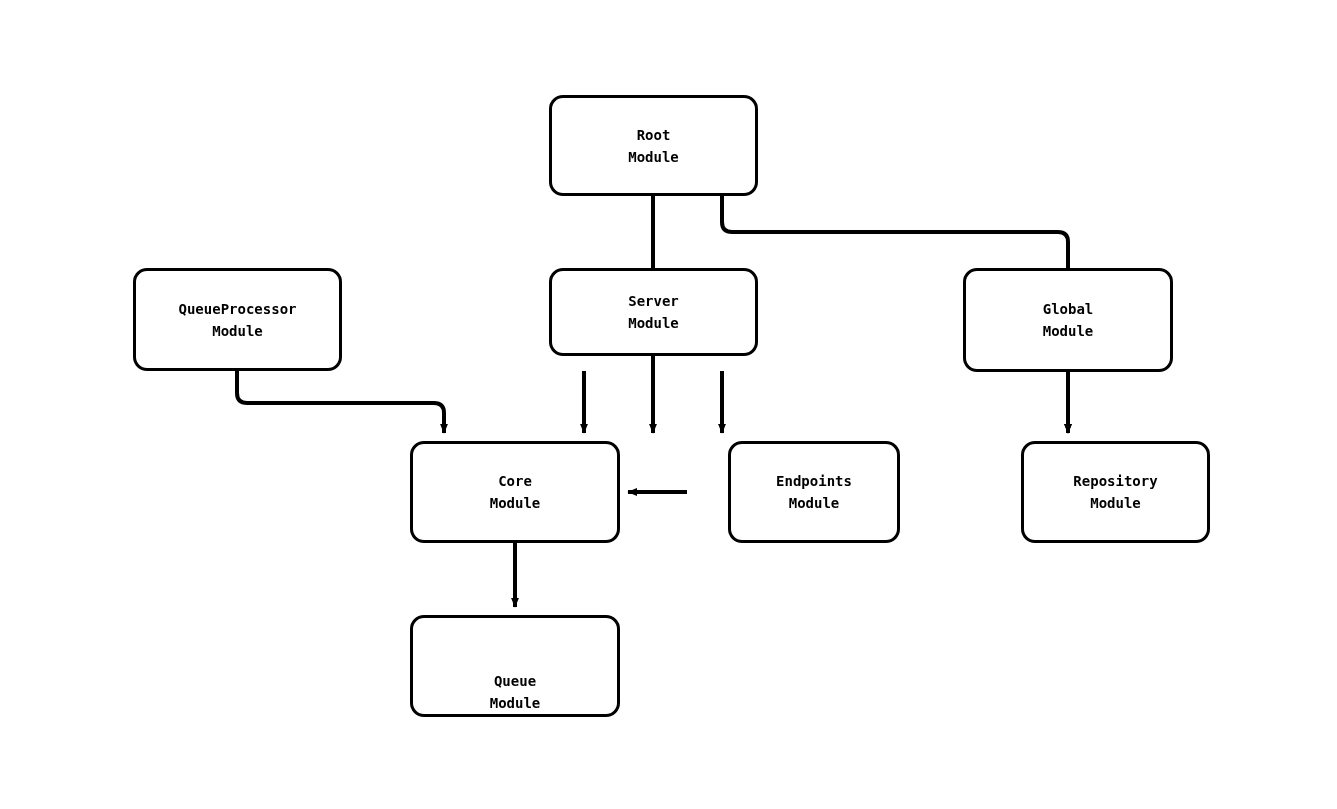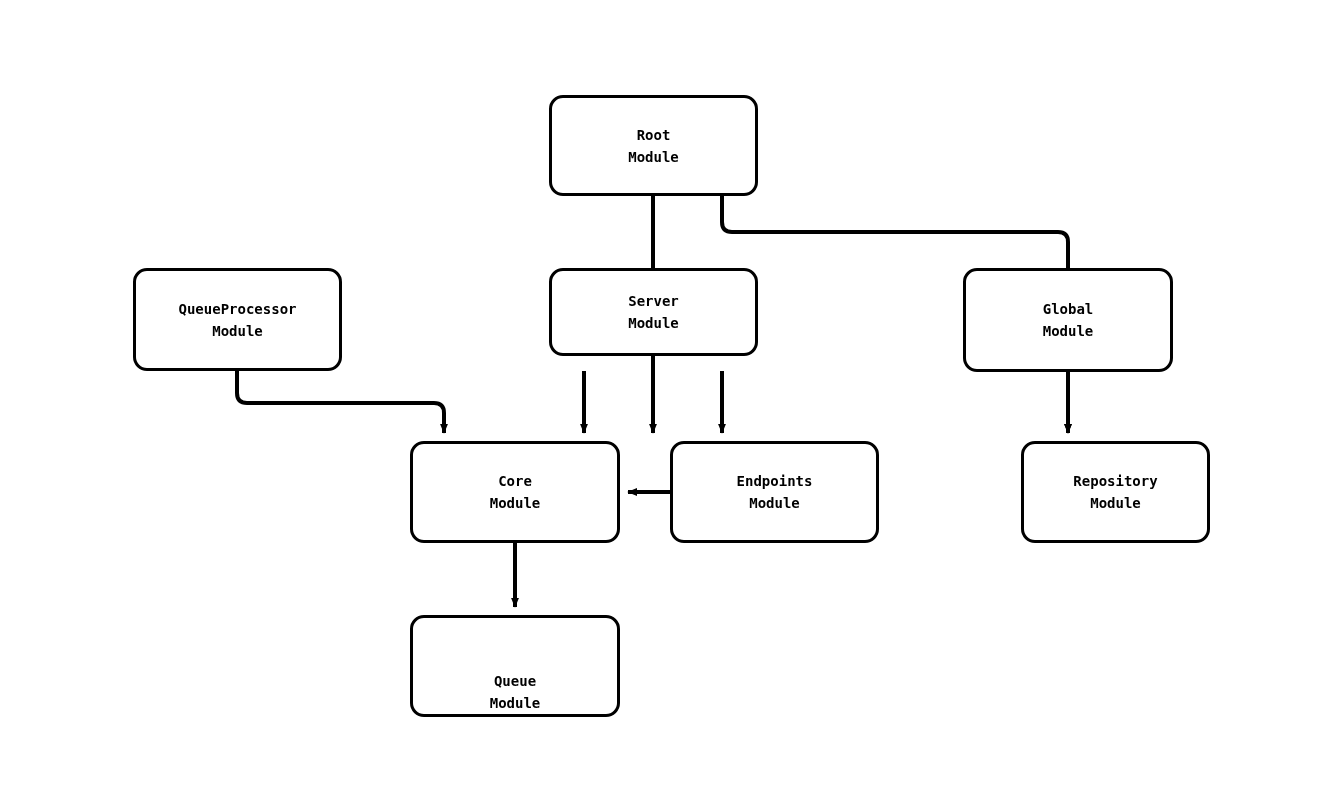--- a/index.html
+++ b/index.html
@@ -97,21 +97,21 @@
   <div class="node" style="left:963px; top:268px; width:210px; height:104px;">
     <span class="node-label">Global</span>
     <span class="node-label">Module</span>
   </div>
 
   <div class="node" style="left:410px; top:441px; width:210px; height:102px;">
     <span class="node-label">Core</span>
     <span class="node-label">Module</span>
   </div>
 
-  <div class="node" style="left:670px; top:441px; width:209px; height:102px;justify-content:center;">
+  <div class="node" style="left:728px; top:441px; width:172px; height:102px;justify-content:center;">
     <span class="node-label">Endpoints</span>
     <span class="node-label">Module</span>
   </div>
 
   <div class="node" style="left:1021px; top:441px; width:189px; height:102px;">
     <span class="node-label">Repository</span>
     <span class="node-label">Module</span>
   </div>
 
   <div class="node" style="left:410px; top:615px; width:210px; height:102px;justify-content:flex-end;">

